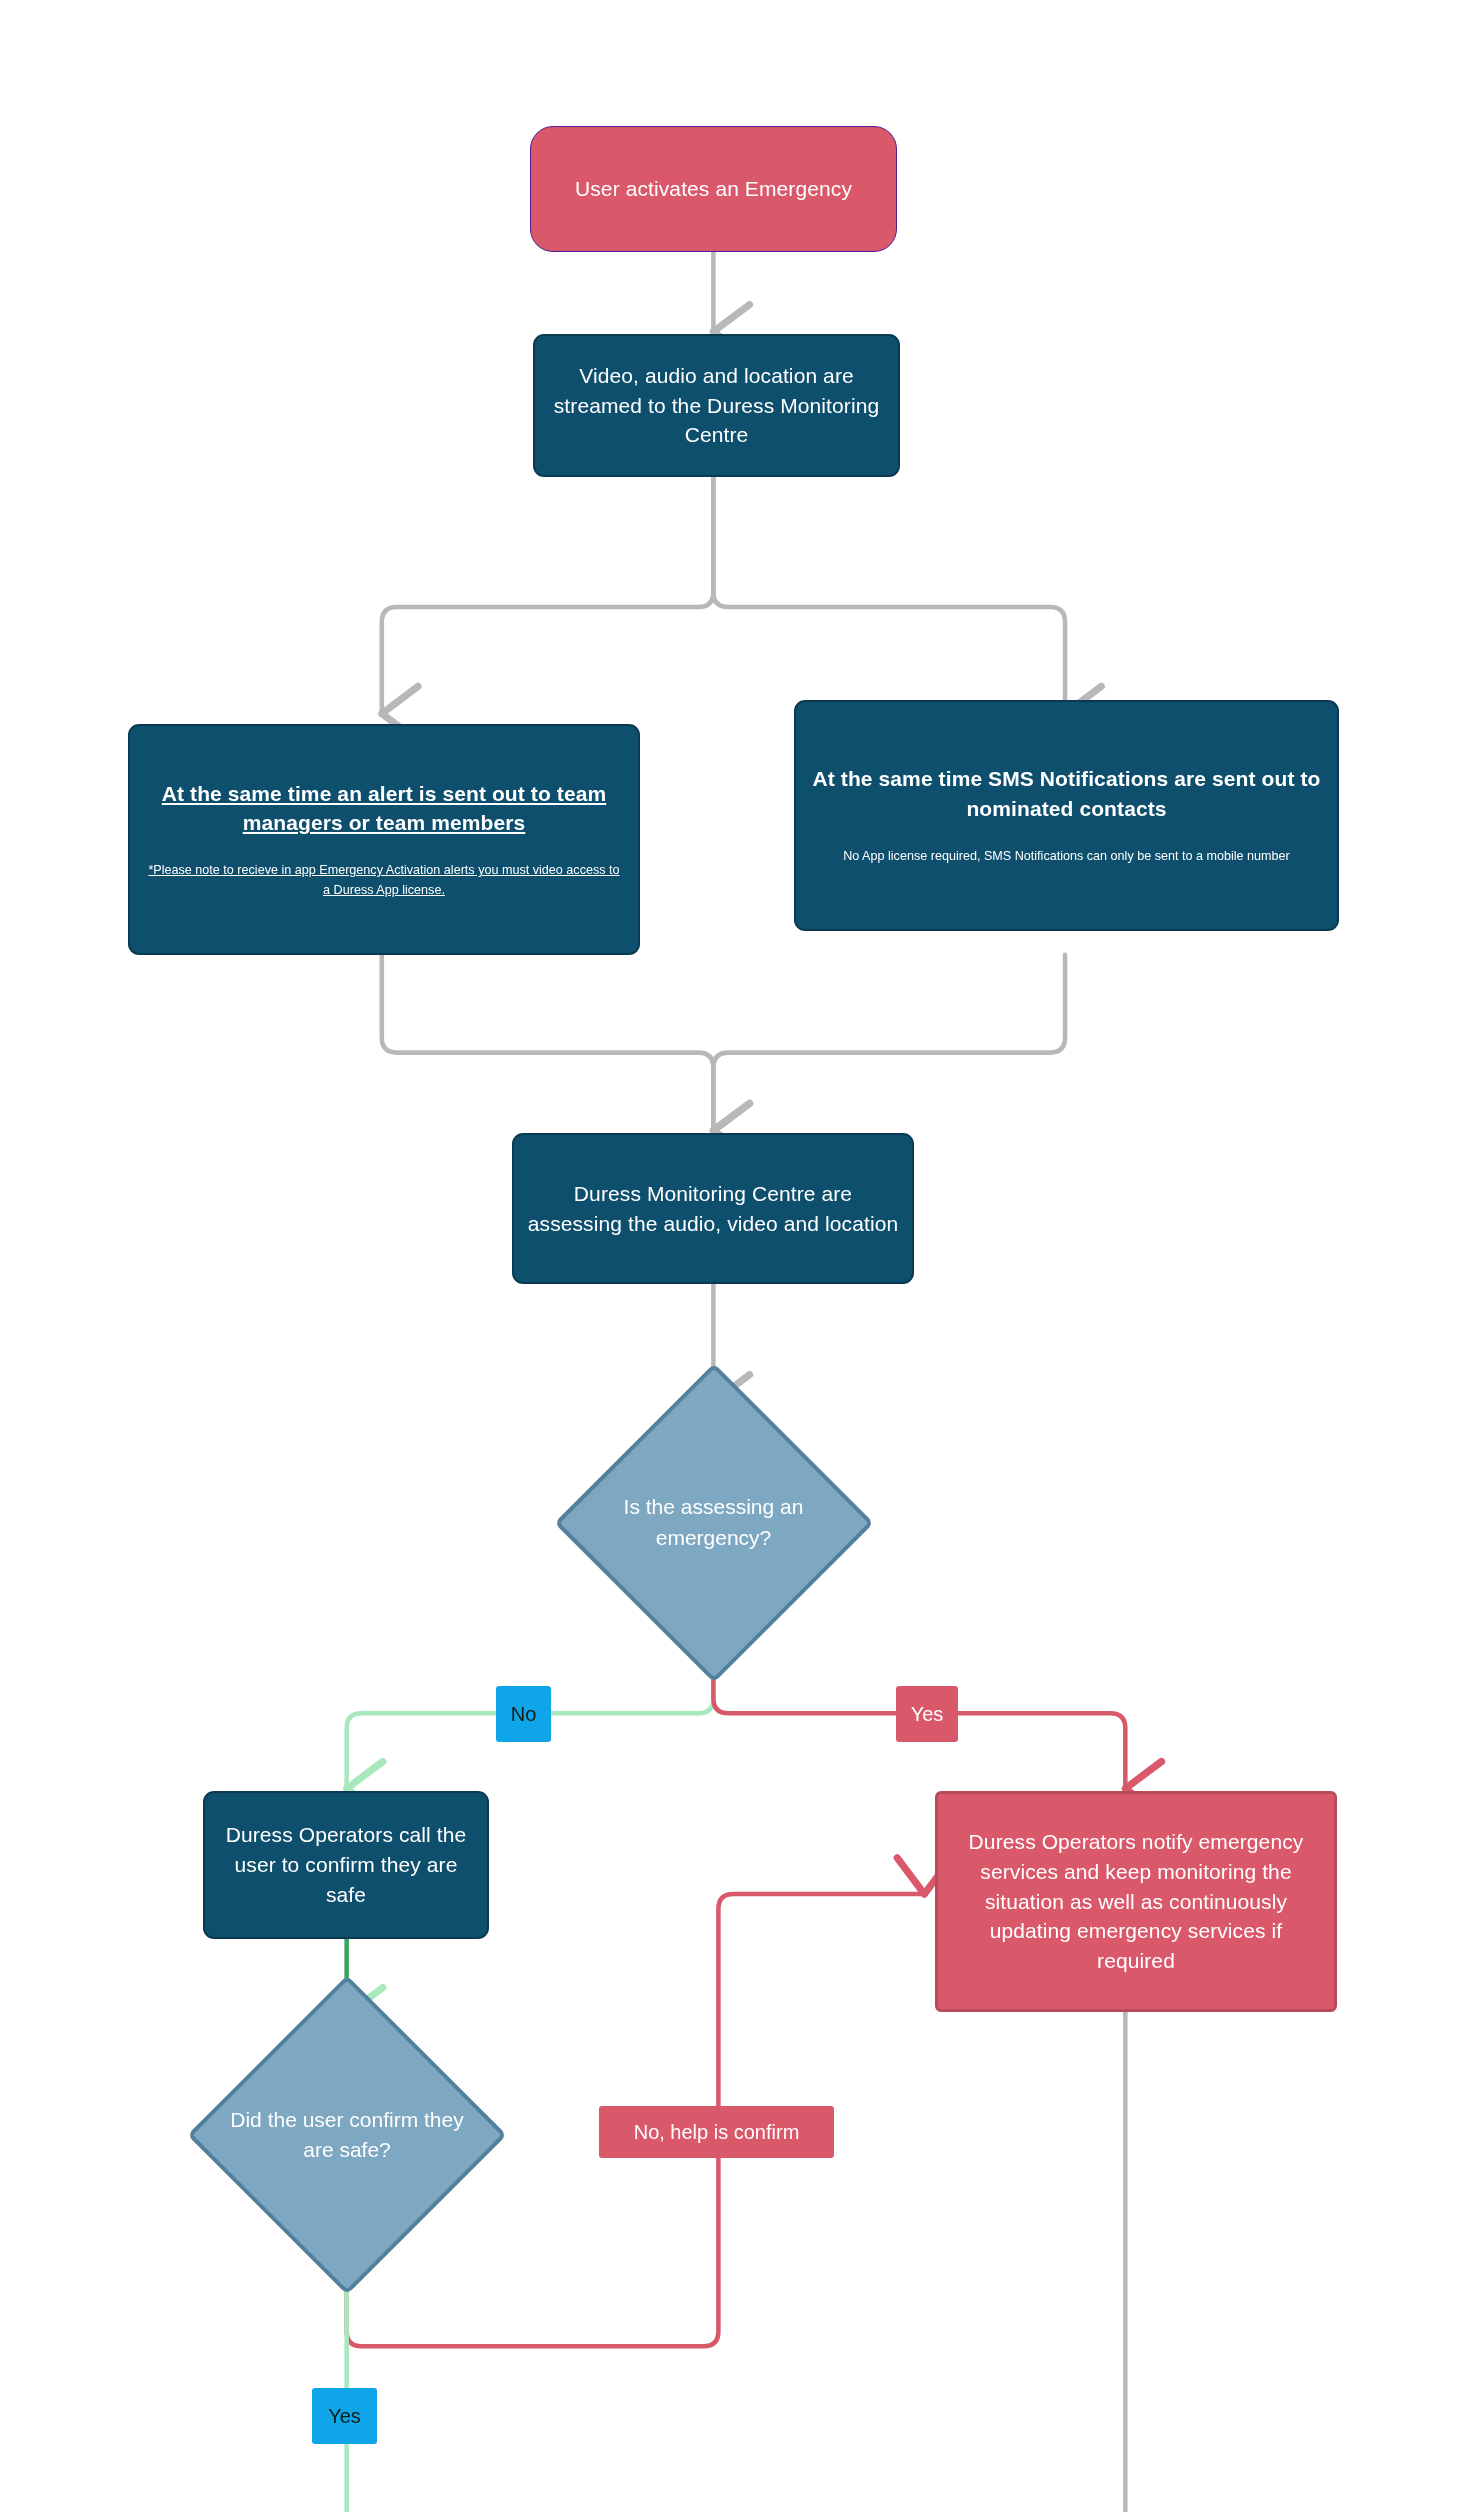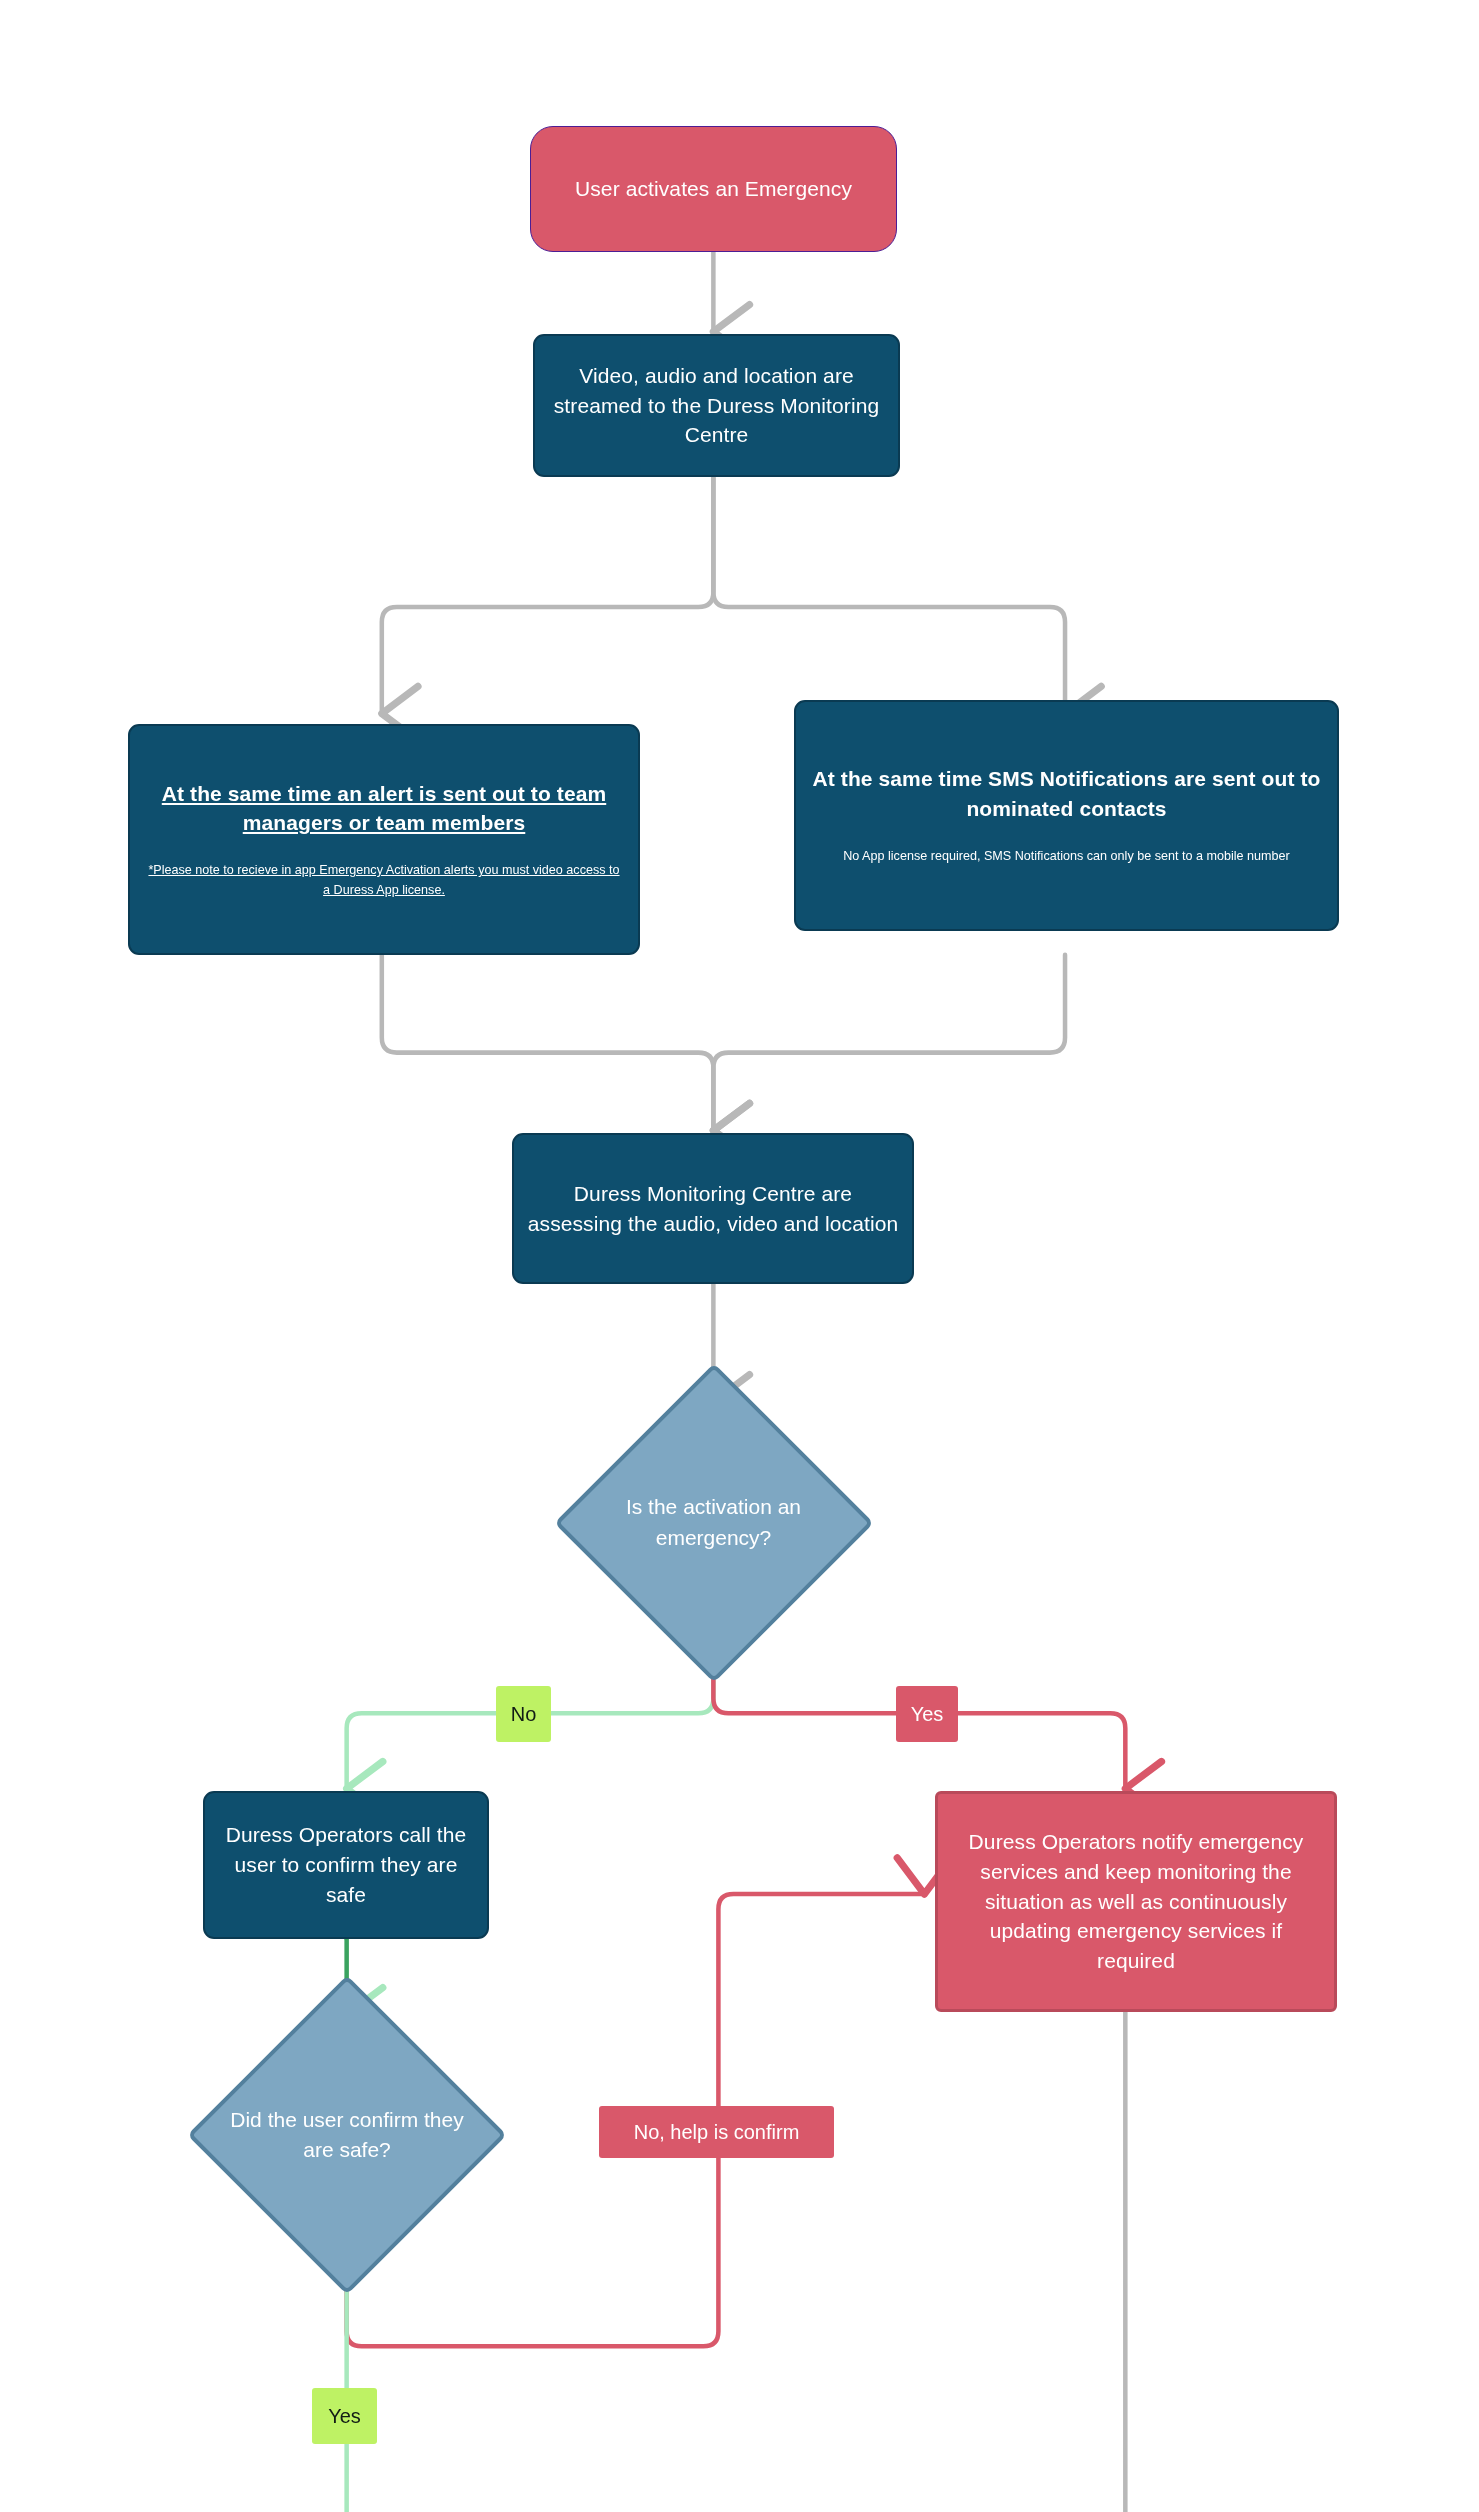--- a/index.html
+++ b/index.html
@@ -95,21 +95,21 @@
     display: flex;
     align-items: center;
     justify-content: center;
     box-sizing: border-box;
     font-size: 20px;
     border-radius: 3px;
     z-index: 8;
     white-space: nowrap;
     padding: 0 7px;
   }
-  .el-green { background: #bef264; color: #111c15; }
+  .el-green { background: #0ea5e9; color: #111c15; }
   .el-red   { background: #d9586a; color: #ffffff; }
 </style>
 </head>
 <body>
 
 <div id="canvas">
 
   <svg id="edges" viewBox="0 0 2944 5762" xmlns="http://www.w3.org/2000/svg">
     <defs>
       <marker id="ah-gray" markerWidth="14" markerHeight="14" refX="7" refY="11" orient="auto" markerUnits="strokeWidth">
@@ -166,21 +166,21 @@
     <div class="n-label bold">At the same time SMS Notifications are sent out to nominated contacts</div>
     <div class="n-sub">No App license required, SMS Notifications can only be sent to a mobile number</div>
   </div>
 
   <div class="node n-process" style="left:512px; top:1133px; width:402px; height:151px;">
     <div class="n-label">Duress Monitoring Centre are assessing the audio, video and location</div>
   </div>
 
   <div class="diamond" style="left:563px; top:1402px; width:301px; height:241px;">
     <div class="dshape" style="left:38px; top:7.5px; width:226px; height:226px;"></div>
-    <div class="dtext">Is the activation an emergency?</div>
+    <div class="dtext">Is the assessing an emergency?</div>
   </div>
 
   <div class="node n-process-red" style="left:935px; top:1791px; width:402px; height:221px;">
     <div class="n-label">Duress Operators notify emergency services and keep monitoring the situation as well as continuously updating emergency services if required</div>
   </div>
 
   <div class="node n-process" style="left:203px; top:1791px; width:286px; height:148px;">
     <div class="n-label">Duress Operators call the user to confirm they are safe</div>
   </div>
 

